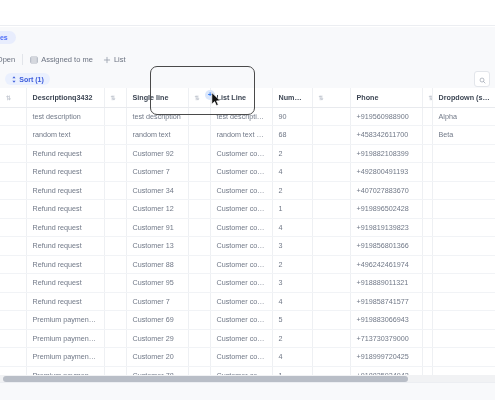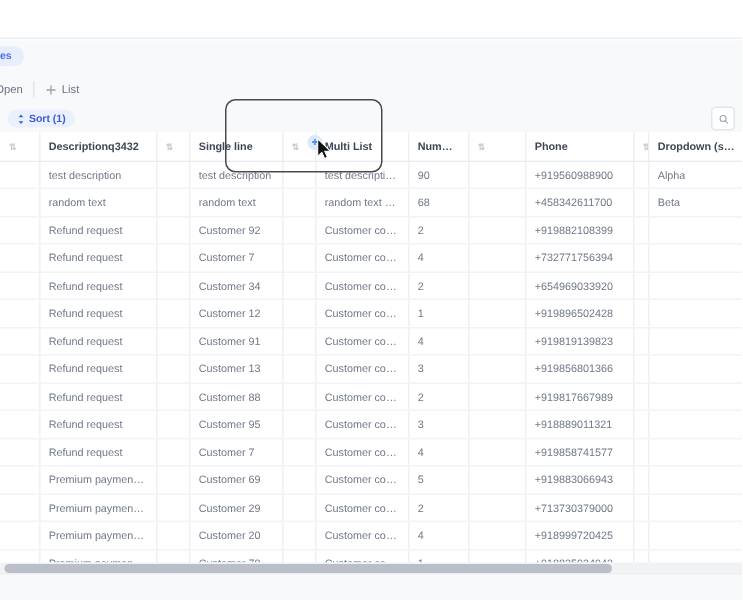--- a/index.html
+++ b/index.html
@@ -264,20 +264,30 @@
     <div class="policies-tag">
       <span>Policies</span>
     </div>
   </div>
 
   <div class="view-row">
     <div class="view-item first">
       <span>s Open</span>
     </div>
     <div class="view-sep"></div>
+    <div class="view-item">
+      <span class="view-icon">
+        <svg width="8" height="8" viewBox="0 0 12 12" fill="none" stroke="currentColor" stroke-width="1.1">
+          <rect x="1" y="1.5" width="10" height="9" rx="1"></rect>
+          <line x1="1" y1="4.5" x2="11" y2="4.5"></line>
+          <line x1="1" y1="7.5" x2="11" y2="7.5"></line>
+        </svg>
+      </span>
+      <span>Assigned to me</span>
+    </div>
     <div class="view-item">
       <span class="view-icon">
         <svg width="8" height="8" viewBox="0 0 12 12" fill="none" stroke="currentColor" stroke-width="1.3" stroke-linecap="round">
           <line x1="6" y1="2" x2="6" y2="10"></line>
           <line x1="2" y1="6" x2="10" y2="6"></line>
         </svg>
       </span>
       <span>List</span>
     </div>
   </div>
@@ -324,21 +334,21 @@
             <span class="sort-glyph">⇅</span>
           </th>
           <th>Descriptionq3432</th>
           <th>
             <span class="sort-glyph">⇅</span>
           </th>
           <th>Single line</th>
           <th>
             <span class="sort-glyph">⇅</span>
           </th>
-          <th>Multi List</th>
+          <th>List Line</th>
           <th>Number</th>
           <th>
             <span class="sort-glyph">⇅</span>
           </th>
           <th>Phone</th>
           <th>
             <span class="sort-glyph">⇅</span>
           </th>
           <th>Dropdown (single)</th>
 
@@ -386,34 +396,34 @@
           </tr>
           <tr>
             <td></td>
             <td>Refund request</td>
             <td></td>
             <td>Customer 7</td>
             <td></td>
             <td>Customer contac...</td>
             <td>4</td>
             <td></td>
-            <td>+732771756394</td>
+            <td>+492800491193</td>
             <td></td>
             <td></td>
           </tr>
           <tr>
             <td></td>
             <td>Refund request</td>
             <td></td>
             <td>Customer 34</td>
             <td></td>
             <td>Customer contac...</td>
             <td>2</td>
             <td></td>
-            <td>+654969033920</td>
+            <td>+407027883670</td>
             <td></td>
             <td></td>
           </tr>
           <tr>
             <td></td>
             <td>Refund request</td>
             <td></td>
             <td>Customer 12</td>
             <td></td>
             <td>Customer contac...</td>
@@ -451,21 +461,21 @@
           </tr>
           <tr>
             <td></td>
             <td>Refund request</td>
             <td></td>
             <td>Customer 88</td>
             <td></td>
             <td>Customer contac...</td>
             <td>2</td>
             <td></td>
-            <td>+919817667989</td>
+            <td>+496242461974</td>
             <td></td>
             <td></td>
           </tr>
           <tr>
             <td></td>
             <td>Refund request</td>
             <td></td>
             <td>Customer 95</td>
             <td></td>
             <td>Customer contac...</td>

